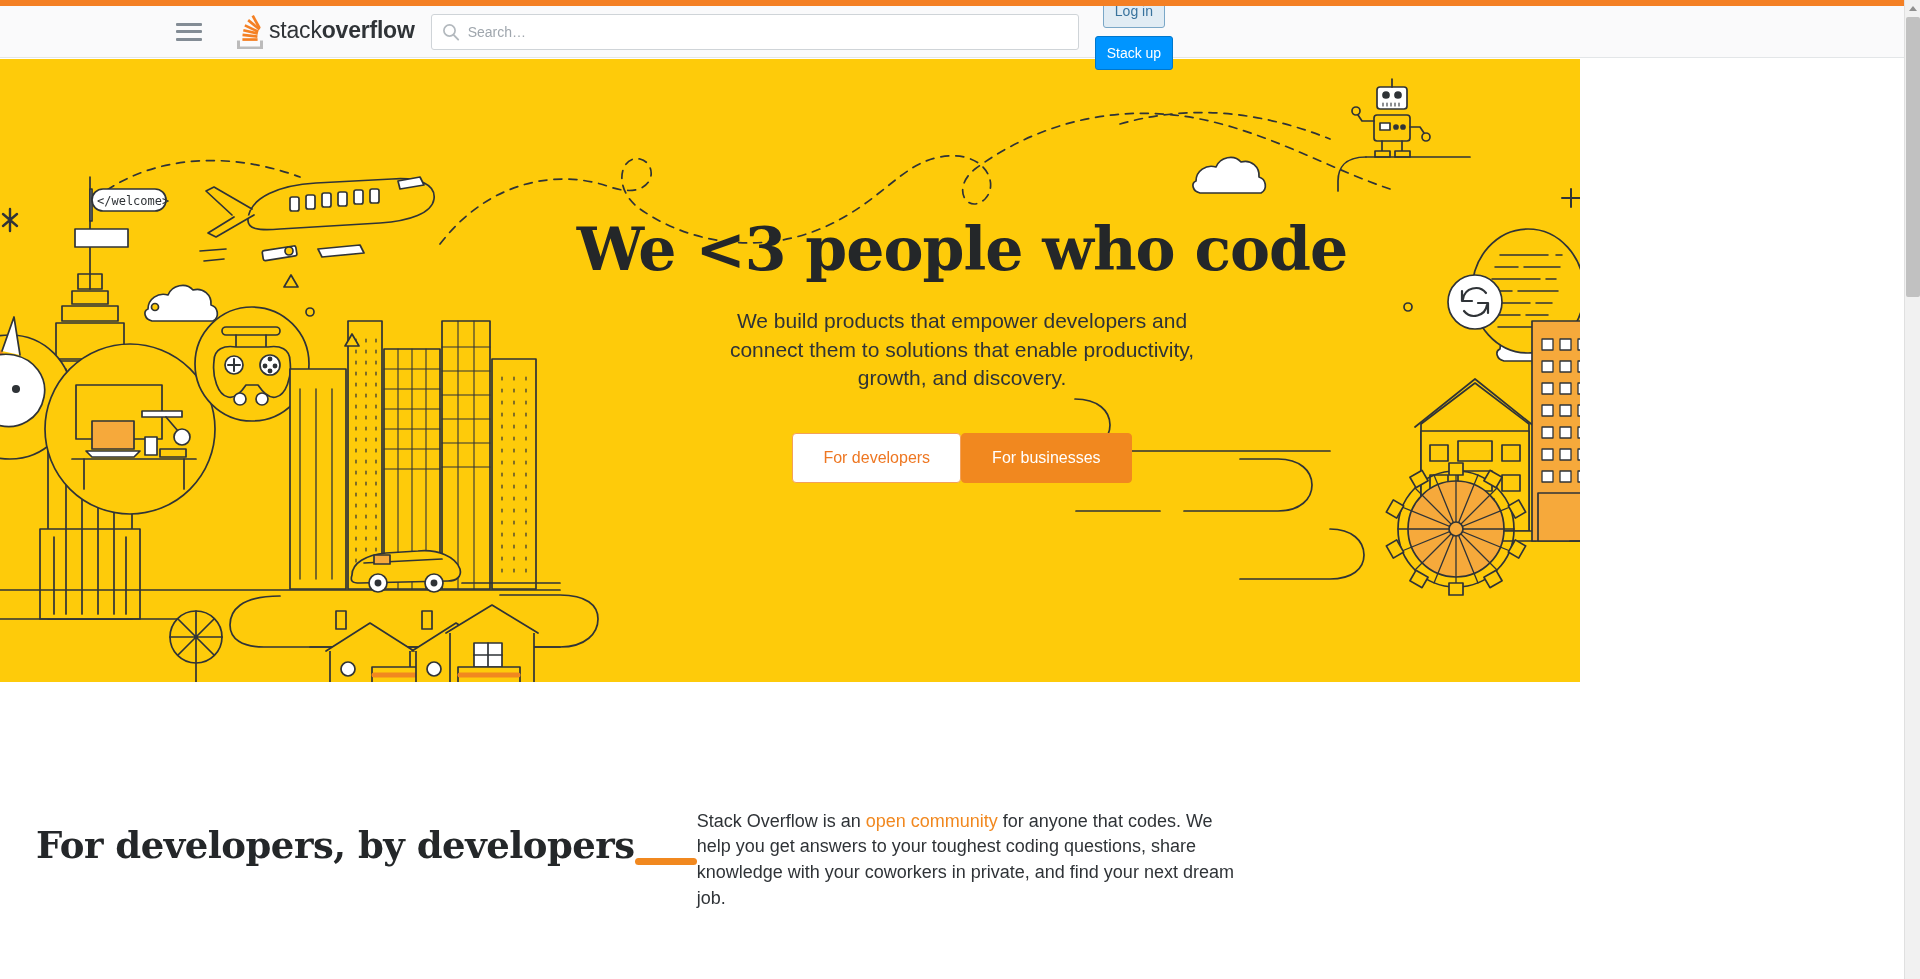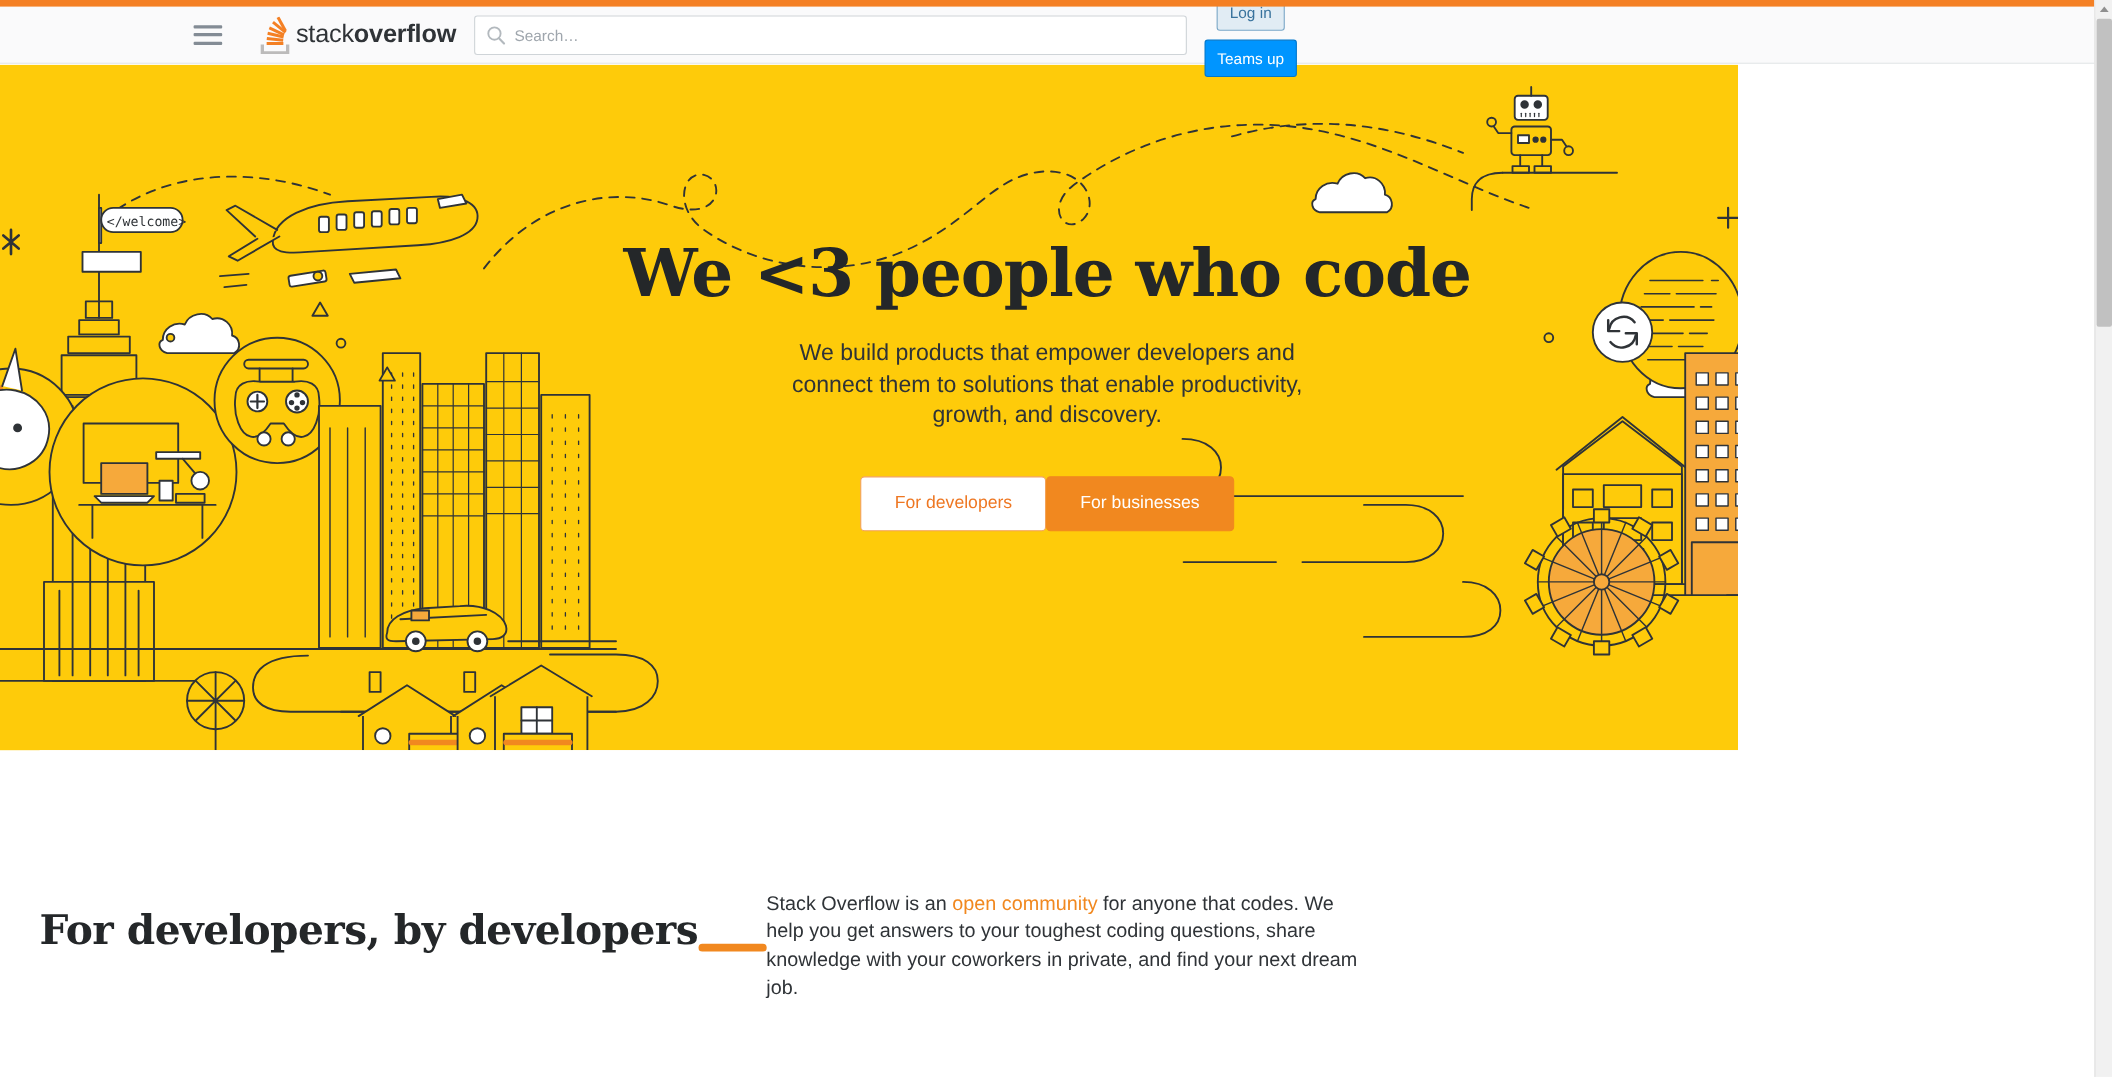--- a/index.html
+++ b/index.html
@@ -160,21 +160,21 @@
     overflow: hidden;
   }
   .hero-art {
     position: absolute;
     top: 0; left: 0;
     width: 1904px;
     height: 623px;
   }
   .hero-content {
     position: absolute;
-    top: 0; left: 0;
+    top: 0; left: 10px;
     width: 1904px;
     height: 623px;
     display: flex;
     flex-direction: column;
     align-items: center;
     justify-content: flex-start;
     padding-top: 160px;
     z-index: 5;
     pointer-events: none;
   }
@@ -330,21 +330,21 @@
     <div class="search-wrap">
       <svg class="search-icon" viewBox="0 0 18 18">
         <circle cx="7.5" cy="7.5" r="5.6" fill="none" stroke="#b3b9be" stroke-width="1.7"></circle>
         <line x1="11.6" y1="11.8" x2="16.2" y2="16.6" stroke="#b3b9be" stroke-width="1.9" stroke-linecap="round"></line>
       </svg>
       <input class="search-input" type="text" placeholder="Search…" style="">
     </div>
 
     <div class="auth">
       <button class="btn-login">Log in</button>
-      <button class="btn-signup">Teams up</button>
+      <button class="btn-signup">Stack up</button>
     </div>
   </div>
 
   <section class="hero">
 
     <svg class="hero-art" viewBox="0 0 1904 623" preserveAspectRatio="none">
       <g fill="none" stroke="#2f3337" stroke-width="1.7" stroke-linecap="round" stroke-linejoin="round">
 
         <g stroke-dasharray="8 7">
           <path d="M440 185 C490 120 560 110 610 128 C655 143 660 105 640 100 C620 96 612 130 640 150

